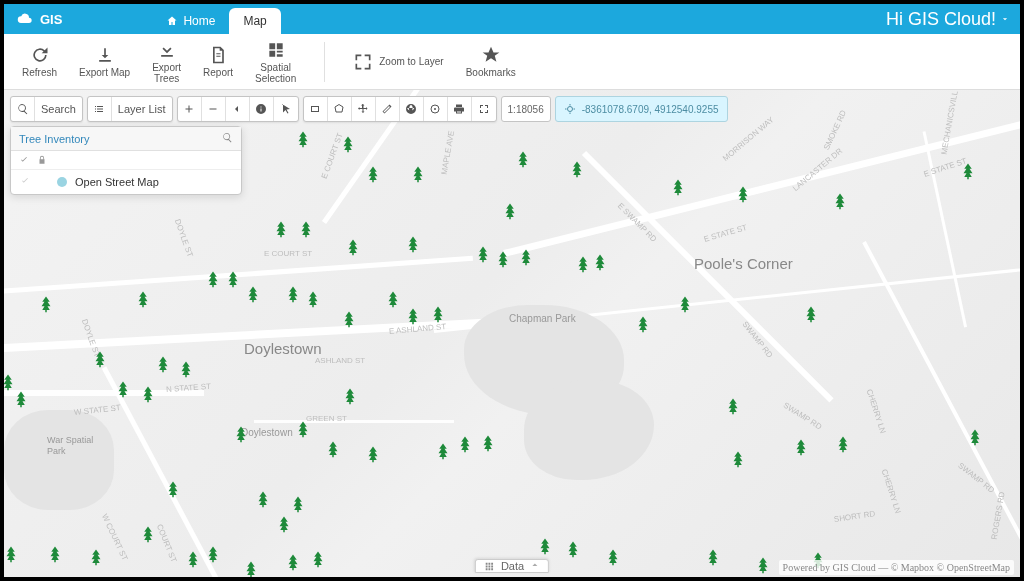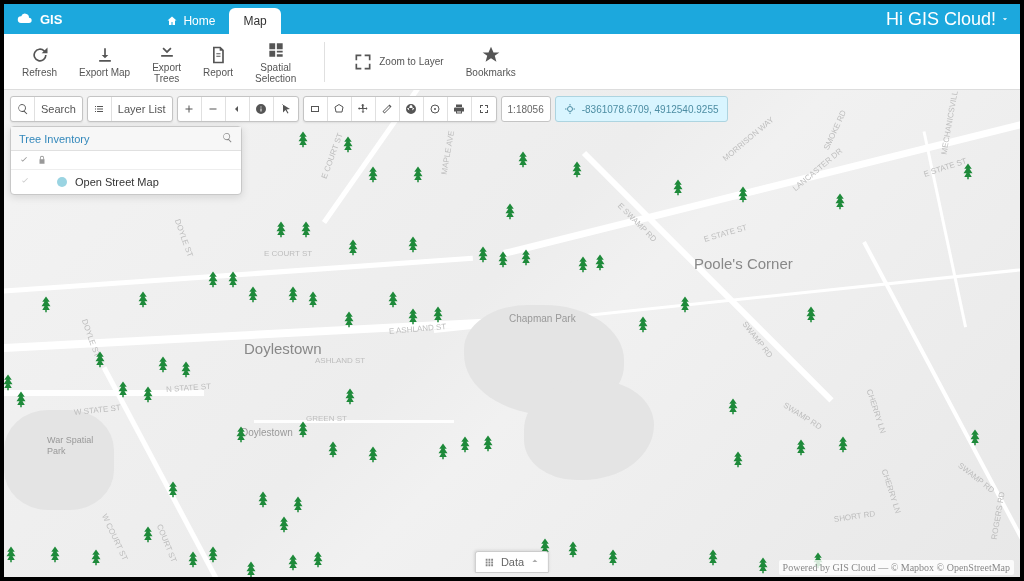--- a/index.html
+++ b/index.html
@@ -51,21 +51,21 @@
 .layer-panel-title { background: #f7f7f7; border-bottom: 1px solid #e0e0e0; padding: 5px 8px; font-size: 11px; color: #3388bb; display: flex; align-items: center; }
 .layer-panel-title .zoom-i { margin-left: auto; color: #888; }
 .layer-header-row { display: flex; align-items: center; padding: 4px 8px; border-bottom: 1px solid #eee; font-size: 10px; color: #999; gap: 8px; }
 .layer-row { display: flex; align-items: center; padding: 5px 8px; border-bottom: 1px solid #f0f0f0; gap: 6px; font-size: 11px; }
 .layer-row .chk { width: 12px; text-align: center; color: #666; }
 .layer-row .chk.off { color: #ccc; }
 .layer-row .swatch { width: 14px; height: 14px; display: flex; align-items: center; justify-content: center; }
 .swatch-circ { width: 10px; height: 10px; border-radius: 50%; background: #9ad4e2; }
 
 
-.bottom-bar { position: absolute; bottom: 4px; left: 50%; transform: translateX(-50%); background: #fff; border: 1px solid #ccc; border-radius: 3px 3px 0 0; height: 22px; display: flex; align-items: center; padding: 0 8px; gap: 6px; font-size: 11px; color: #666; box-shadow: 0 -1px 3px rgba(0,0,0,0.1); }
+.bottom-bar { position: absolute; bottom: 4px; left: 50%; transform: translateX(-50%); background: #fff; border: 1px solid #ccc; border-radius: 3px 3px 0 0; height: 14px; display: flex; align-items: center; padding: 0 8px; gap: 6px; font-size: 11px; color: #666; box-shadow: 0 -1px 3px rgba(0,0,0,0.1); }
 
 
 .attribution { position: absolute; bottom: 2px; right: 6px; font-size: 10px; color: #888; background: rgba(255,255,255,0.8); padding: 2px 4px; border-radius: 2px; font-family: Liberation Serif, serif; }
 
 svg { fill: currentColor; }
 </style>
 </head>
 <body>
 
 <svg width="0" height="0" style="position:absolute">

